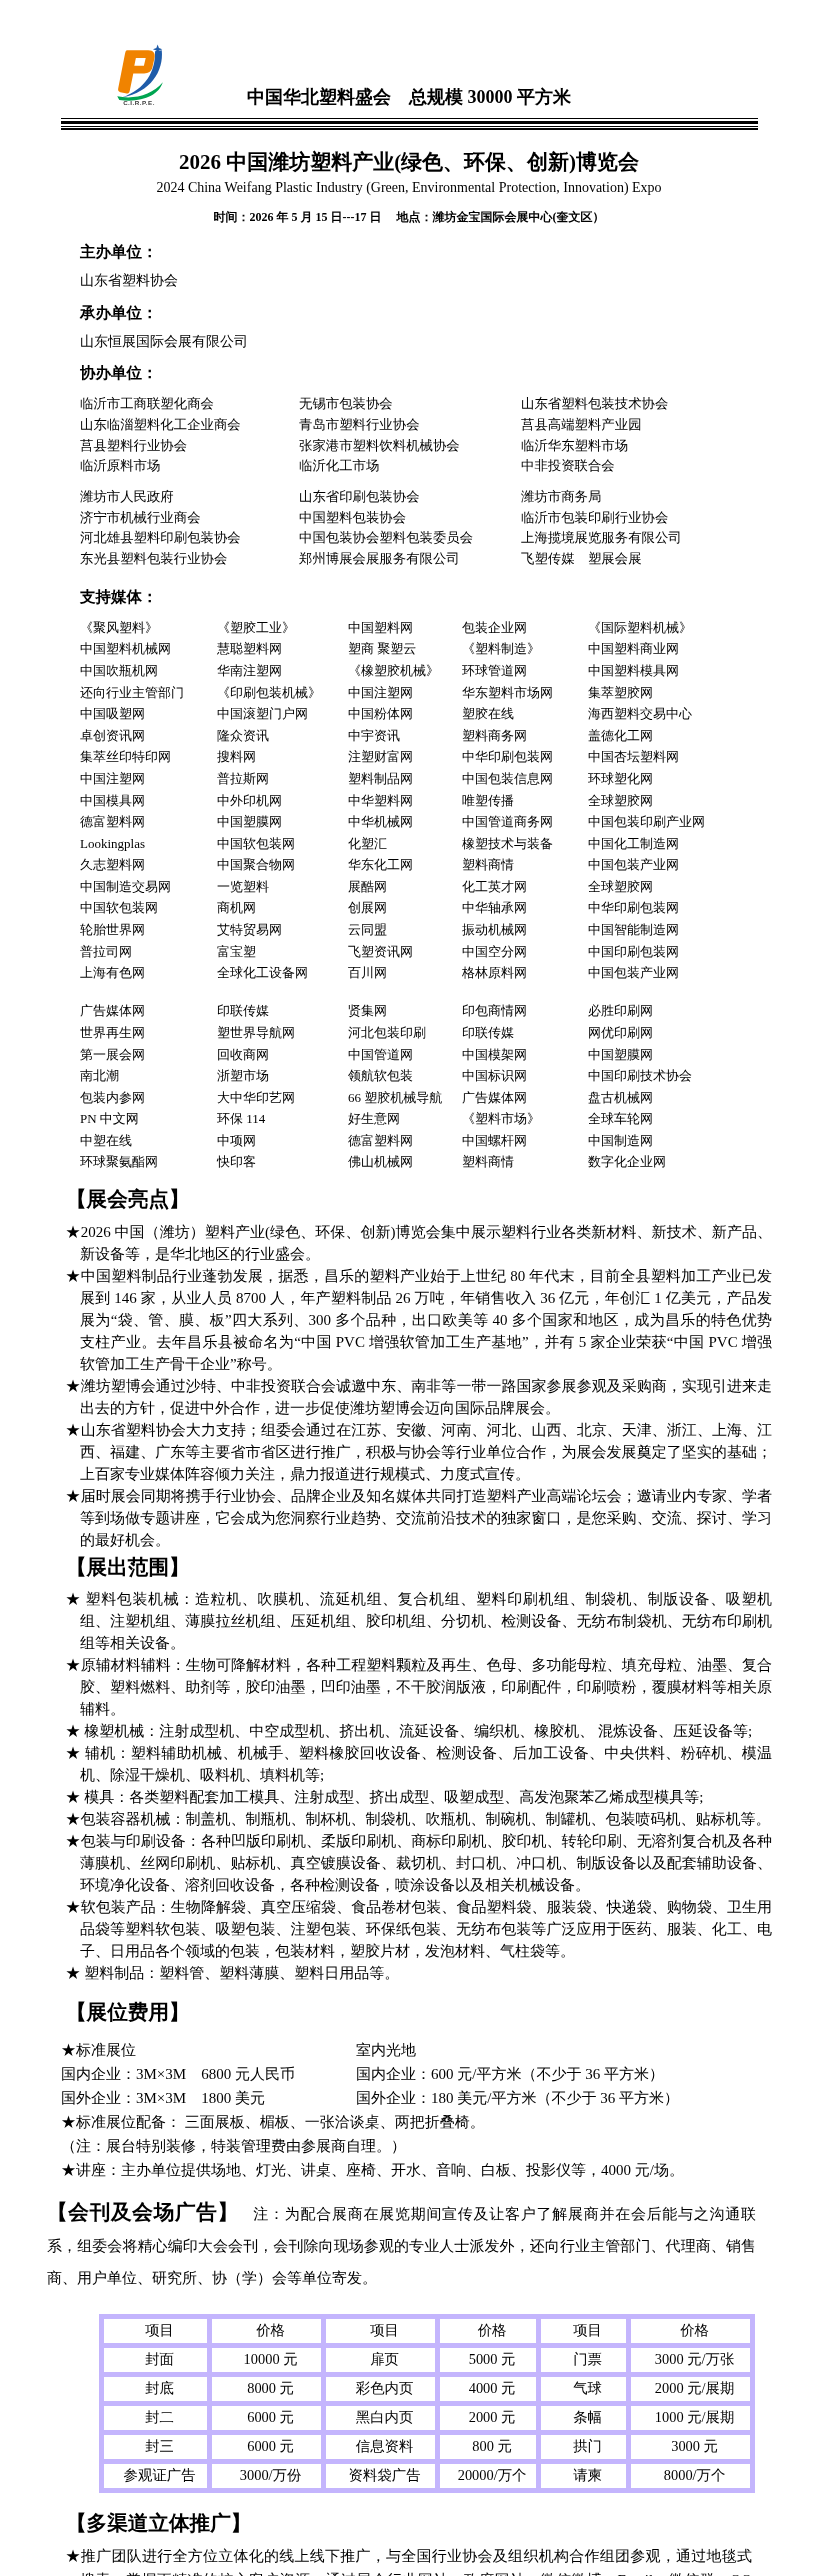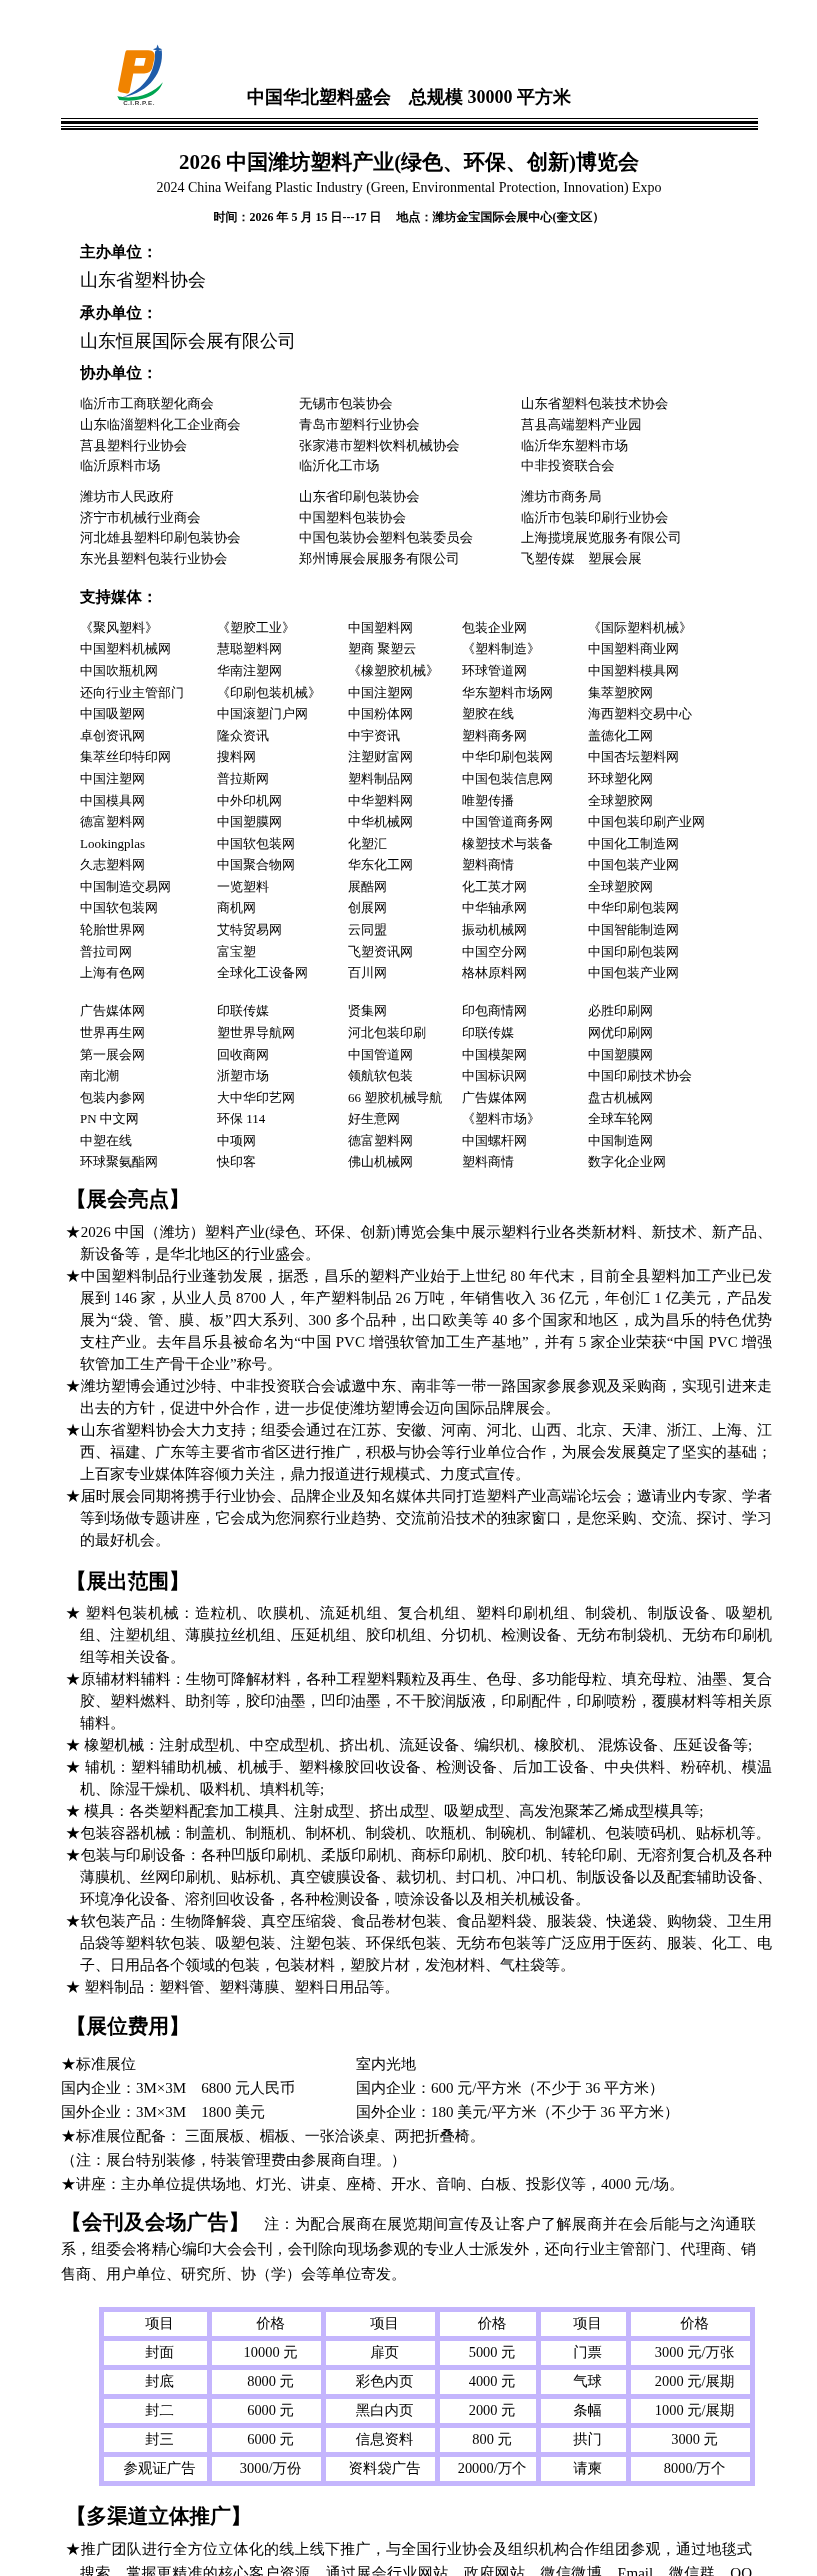--- a/index.html
+++ b/index.html
@@ -22,42 +22,42 @@
   .divider .l2{height:3.6px;background:#000;}
   .divider .g2{height:1.5px;}
   .divider .l3{height:1.5px;background:#000;}
   .divider .g3{height:1px;}
   .divider .l4{height:1.5px;background:#000;}
   .main-title{margin-top:19px;text-align:center;font-size:21px;font-weight:bold;line-height:26px;}
   .subtitle-en{margin-top:4.1px;text-align:center;font-size:14px;line-height:17.5px;}
   .datetime{margin-top:10.3px;text-align:center;font-size:12px;font-weight:bold;line-height:21.6px;}
   
   .org-label{margin:13.4px 0 0 80px;font-size:15.5px;font-weight:bold;line-height:20.6px;}
-  .org-item{margin:9.3px 0 0 80px;font-size:18px;line-height:17.5px;}
+  .org-item{margin:9.3px 0 0 80px;font-size:14px;line-height:17.5px;}
   .org-grid{margin:10.3px 0 0 80px;display:grid;grid-template-columns:219px 222px 1fr;grid-auto-rows:20.6px;font-size:13.4px;}
   .org-grid div{line-height:20.6px;white-space:nowrap;}
   .media-grid{margin:9.3px 0 0 80px;display:grid;grid-template-columns:137px 131px 114px 126px 1fr;grid-auto-rows:21.6px;font-size:13px;}
   .media-grid div{line-height:21.6px;white-space:nowrap;}
   .media-gap{height:7.2px;}
   
   .sec-title{margin:12.4px 0 0 66px;font-size:20.6px;font-weight:bold;line-height:29px;}
   .star-list{margin-top:6.2px;}
   .star-list .list-item{
     padding-left:80px;padding-right:46px;text-indent:-14.4px;
     font-size:15px;line-height:22px;text-align:justify;
   }
   .booth-cols{display:flex;margin:10.3px 0 0 61px;}
   .booth-col-left{width:295px;}
   .booth-col-right{width:392px;}
   .booth-col-left .list-item,.booth-col-right .list-item{font-size:15px;line-height:24px;white-space:nowrap;}
   .booth-lines{margin:0 0 0 61px;}
   .booth-lines .list-item{font-size:15px;line-height:24px;}
   .journal-para{
-    margin:14.4px 0 0 0;padding-left:61px;padding-right:62px;
-    font-size:15px;line-height:25px;text-align:justify;
+    margin:14.4px 0 0 0;padding-left:47px;padding-right:62px;
+    font-size:15px;line-height:32px;text-align:justify;
   }
   .journal-para .inline-title{font-size:20.6px;font-weight:bold;margin-right:14.4px;}
   
   .ad-table{margin:19.6px 0 0 99px;border-collapse:collapse;table-layout:fixed;}
   .ad-table th,.ad-table td{
     border:5px solid #c4b5fd;font-size:14.4px;font-weight:normal;text-align:center;
     padding:0 0 0 8.2px;height:24px;white-space:nowrap;overflow:hidden;
   }
   .ad-table col.c1{width:108px}.ad-table col.c2{width:114px}.ad-table col.c3{width:114px}
   .ad-table col.c4{width:101px}.ad-table col.c5{width:90px}.ad-table col.c6{width:124px}
@@ -266,21 +266,21 @@
 
   <div class="sec-title">【展会亮点】</div>
   <div class="star-list">
       <div class="list-item">★2026 中国（潍坊）塑料产业(绿色、环保、创新)博览会集中展示塑料行业各类新材料、新技术、新产品、新设备等，是华北地区的行业盛会。</div>
       <div class="list-item">★中国塑料制品行业蓬勃发展，据悉，昌乐的塑料产业始于上世纪 80 年代末，目前全县塑料加工产业已发展到 146 家，从业人员 8700 人，年产塑料制品 26 万吨，年销售收入 36 亿元，年创汇 1 亿美元，产品发展为“袋、管、膜、板”四大系列、300 多个品种，出口欧美等 40 多个国家和地区，成为昌乐的特色优势支柱产业。去年昌乐县被命名为“中国 PVC 增强软管加工生产基地”，并有 5 家企业荣获“中国 PVC 增强软管加工生产骨干企业”称号。</div>
       <div class="list-item">★潍坊塑博会通过沙特、中非投资联合会诚邀中东、南非等一带一路国家参展参观及采购商，实现引进来走出去的方针，促进中外合作，进一步促使潍坊塑博会迈向国际品牌展会。</div>
       <div class="list-item">★山东省塑料协会大力支持；组委会通过在江苏、安徽、河南、河北、山西、北京、天津、浙江、上海、江西、福建、广东等主要省市省区进行推广，积极与协会等行业单位合作，为展会发展奠定了坚实的基础；上百家专业媒体阵容倾力关注，鼎力报道进行规模式、力度式宣传。</div>
       <div class="list-item">★届时展会同期将携手行业协会、品牌企业及知名媒体共同打造塑料产业高端论坛会；邀请业内专家、学者等到场做专题讲座，它会成为您洞察行业趋势、交流前沿技术的独家窗口，是您采购、交流、探讨、学习的最好机会。</div>
     </div>
 
-  <div class="sec-title" style="margin-top:16px">【展出范围】</div>
+  <div class="sec-title" style="margin-top:2px">【展出范围】</div>
   <div class="star-list">
       <div class="list-item">★ 塑料包装机械：造粒机、吹膜机、流延机组、复合机组、塑料印刷机组、制袋机、制版设备、吸塑机组、注塑机组、薄膜拉丝机组、压延机组、胶印机组、分切机、检测设备、无纺布制袋机、无纺布印刷机组等相关设备。</div>
       <div class="list-item">★原辅材料辅料：生物可降解材料，各种工程塑料颗粒及再生、色母、多功能母粒、填充母粒、油墨、复合胶、塑料燃料、助剂等，胶印油墨，凹印油墨，不干胶润版液，印刷配件，印刷喷粉，覆膜材料等相关原辅料。</div>
       <div class="list-item">★ 橡塑机械：注射成型机、中空成型机、挤出机、流延设备、编织机、橡胶机、 混炼设备、压延设备等;</div>
       <div class="list-item">★ 辅机：塑料辅助机械、机械手、塑料橡胶回收设备、检测设备、后加工设备、中央供料、粉碎机、模温机、除湿干燥机、吸料机、填料机等;</div>
       <div class="list-item">★ 模具：各类塑料配套加工模具、注射成型、挤出成型、吸塑成型、高发泡聚苯乙烯成型模具等;</div>
       <div class="list-item">★包装容器机械：制盖机、制瓶机、制杯机、制袋机、吹瓶机、制碗机、制罐机、包装喷码机、贴标机等。</div>
       <div class="list-item">★包装与印刷设备：各种凹版印刷机、柔版印刷机、商标印刷机、胶印机、转轮印刷、无溶剂复合机及各种薄膜机、丝网印刷机、贴标机、真空镀膜设备、裁切机、封口机、冲口机、制版设备以及配套辅助设备、环境净化设备、溶剂回收设备，各种检测设备，喷涂设备以及相关机械设备。</div>
       <div class="list-item">★软包装产品：生物降解袋、真空压缩袋、食品卷材包装、食品塑料袋、服装袋、快递袋、购物袋、卫生用品袋等塑料软包装、吸塑包装、注塑包装、环保纸包装、无纺布包装等广泛应用于医药、服装、化工、电子、日用品各个领域的包装，包装材料，塑胶片材，发泡材料、气柱袋等。</div>
       <div class="list-item">★ 塑料制品：塑料管、塑料薄膜、塑料日用品等。</div>

